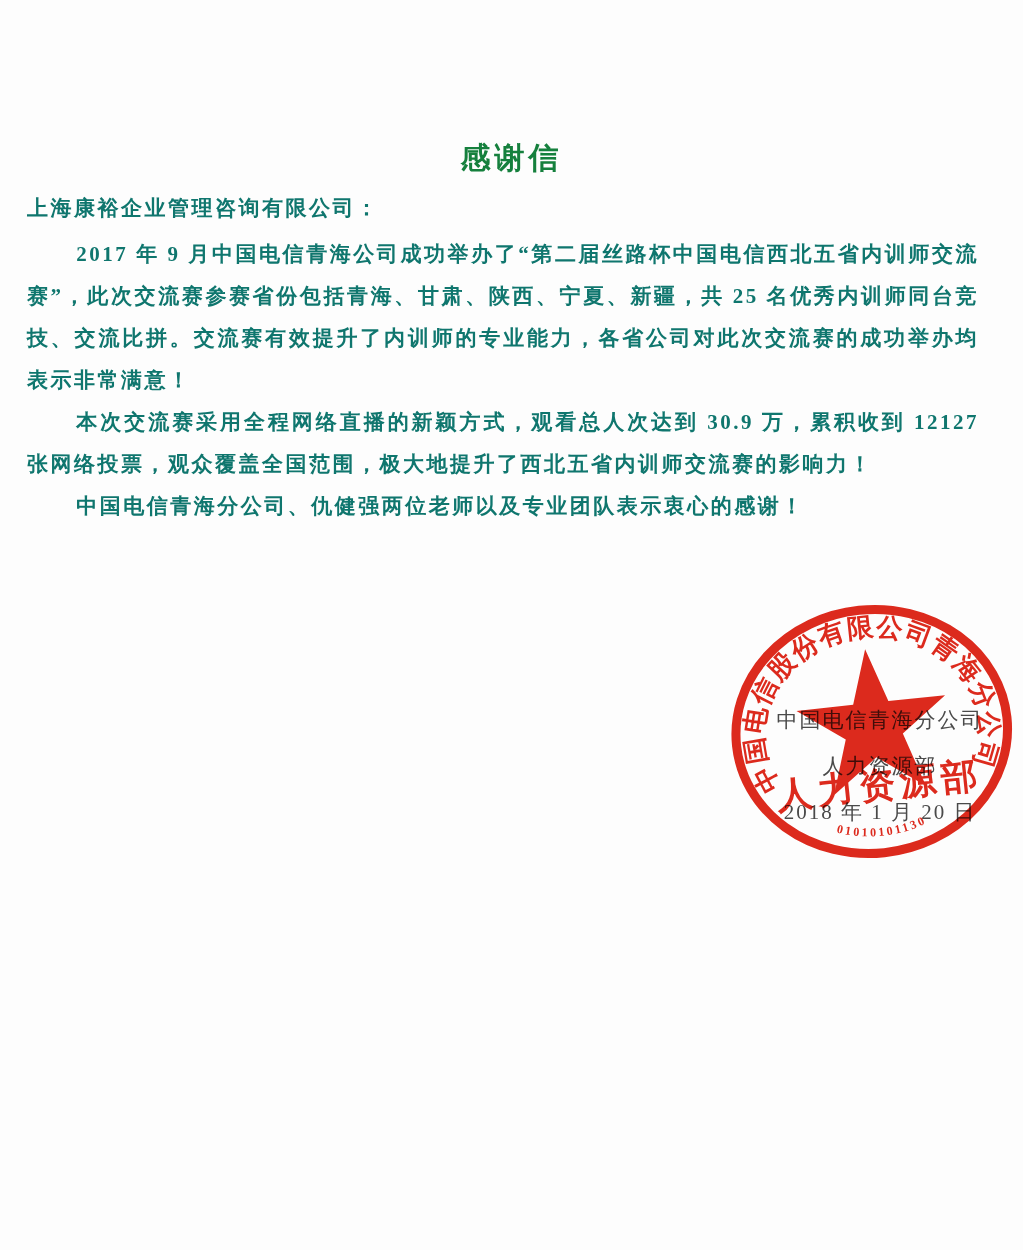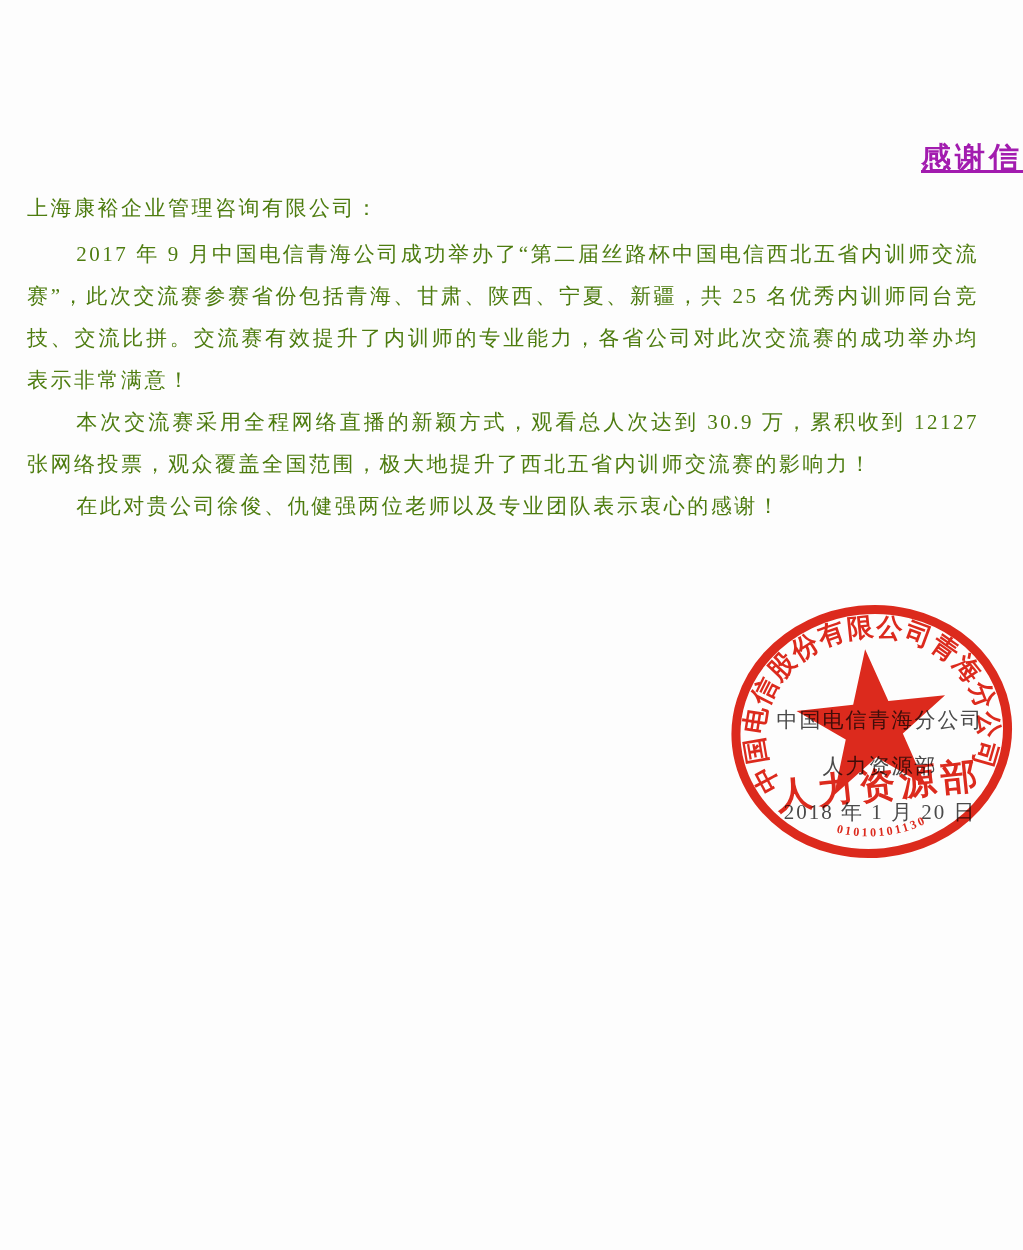--- a/index.html
+++ b/index.html
@@ -9,34 +9,34 @@
     position: relative;
     font-family: "Liberation Serif", "DejaVu Serif", serif;
     overflow: hidden;
   }
   .page {
     position: absolute; inset: 0;
     background: #fdfdfd;
   }
   .doc-title {
     margin-top: 138px;
-    text-align: right;
+    text-align: center;
     font-size: 30px;
     font-weight: bold;
     letter-spacing: 4px;
-    color: #a21caf;
-    text-decoration: underline;
+    color: #15803d;
   }
   .body-text {
     margin: 8px 44px 0 27px;
     font-size: 21px;
     line-height: 42px;
     letter-spacing: 2.5px;
-    color: #4d7c0f;
+    color: #0f766e;
     text-align: justify;
+    font-weight: bold;
   }
   .salutation { text-indent: 0; margin-bottom: 4px; }
   .para { text-indent: 2.35em; }
   .closing-cizhi { text-indent: 1.7em; margin-top: 2px; }
   .closing-jingli { text-indent: 0; }
   .signature-block {
     position: absolute;
     left: 745px; top: 697px;
     width: 270px;
     text-align: center;
@@ -63,21 +63,21 @@
 <body>
 
 <div class="page">
 
   <h1 class="doc-title">感谢信</h1>
 
   <div class="body-text">
     <p class="salutation">上海康裕企业管理咨询有限公司：</p>
     <p class="para">2017 年 9 月中国电信青海公司成功举办了“第二届丝路杯中国电信西北五省内训师交流赛”，此次交流赛参赛省份包括青海、甘肃、陕西、宁夏、新疆，共 25 名优秀内训师同台竞技、交流比拼。交流赛有效提升了内训师的专业能力，各省公司对此次交流赛的成功举办均表示非常满意！</p>
     <p class="para">本次交流赛采用全程网络直播的新颖方式，观看总人次达到 30.9 万，累积收到 12127 张网络投票，观众覆盖全国范围，极大地提升了西北五省内训师交流赛的影响力！</p>
-    <p class="para">在此对贵公司徐俊、仇健强两位老师以及专业团队表示衷心的感谢！</p>
+    <p class="para">中国电信青海分公司、仇健强两位老师以及专业团队表示衷心的感谢！</p>
   </div>
 
   <div class="signature-block">
     <div>中国电信青海分公司</div>
     <div>人力资源部</div>
     <div>2018 年 1 月 20 日</div>
   </div>
 
   <svg class="stamp" viewBox="0 0 290 265">
     <defs>

